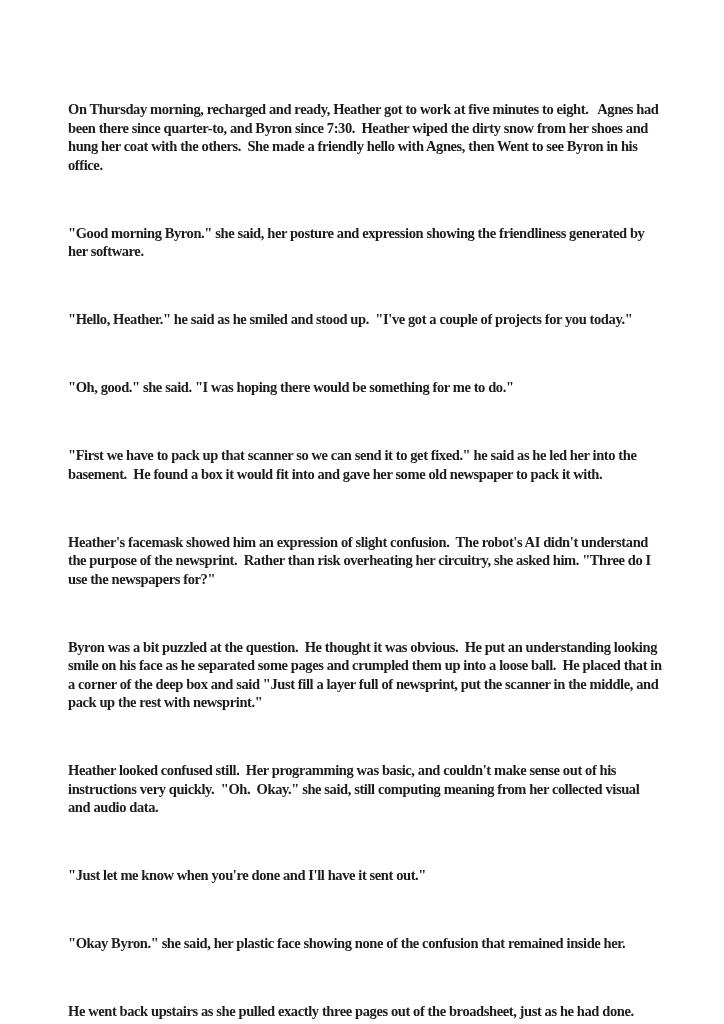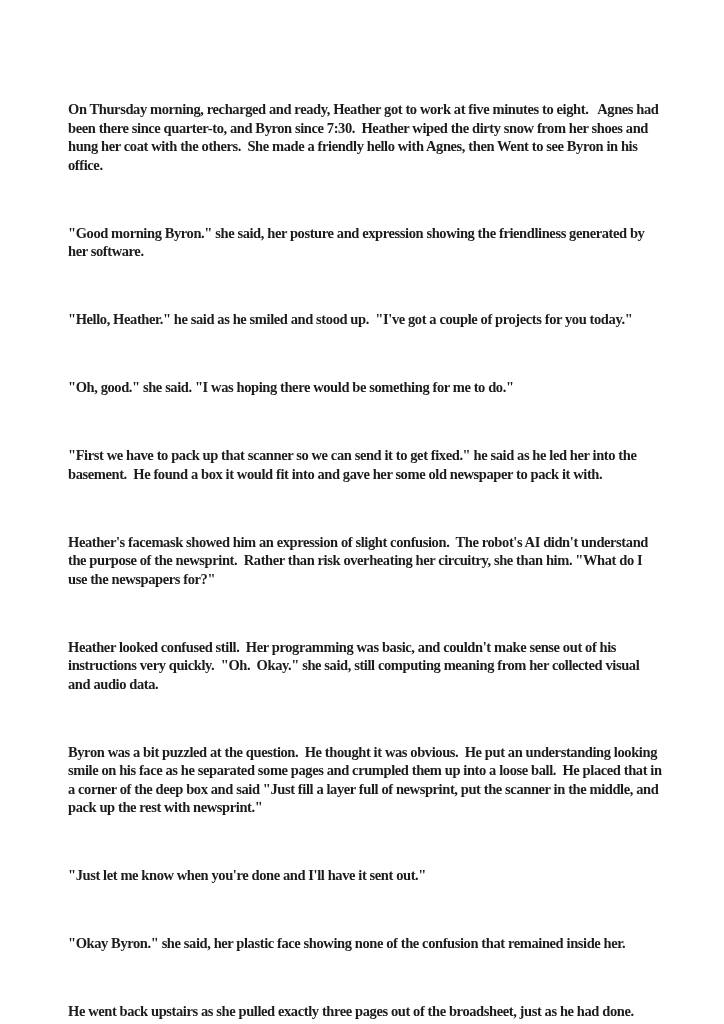--- a/index.html
+++ b/index.html
@@ -39,23 +39,23 @@
 </head>
 <body>
 
 <div class="page">
   <div class="text-block">
     <p>On Thursday morning, recharged and ready, Heather got to work at five minutes to eight.   Agnes had been there since quarter-to, and Byron since 7:30.  Heather wiped the dirty snow from her shoes and hung her coat with the others.  She made a friendly hello with Agnes, then Went to see Byron in his office.</p>
     <p>"Good morning Byron." she said, her posture and expression showing the friendliness generated by her software.</p>
     <p>"Hello, Heather." he said as he smiled and stood up.  "I've got a couple of projects for you today."</p>
     <p>"Oh, good." she said. "I was hoping there would be something for me to do."</p>
     <p>"First we have to pack up that scanner so we can send it to get fixed." he said as he led her into the basement.  He found a box it would fit into and gave her some old newspaper to pack it with.</p>
-    <p>Heather's facemask showed him an expression of slight confusion.  The robot's AI didn't understand the purpose of the newsprint.  Rather than risk overheating her circuitry, she than him. "What do I use the newspapers for?"</p>
+    <p>Heather's facemask showed him an expression of slight confusion.  The robot's AI didn't understand the purpose of the newsprint.  Rather than risk overheating her circuitry, she asked him. "Three do I use the newspapers for?"</p>
+    <p>Byron was a bit puzzled at the question.  He thought it was obvious.  He put an understanding looking smile on his face as he separated some pages and crumpled them up into a loose ball.  He placed that in a corner of the deep box and said "Just fill a layer full of newsprint, put the scanner in the middle, and pack up the rest with newsprint."</p>
     <p>Heather looked confused still.  Her programming was basic, and couldn't make sense out of his instructions very quickly.  "Oh.  Okay." she said, still computing meaning from her collected visual and audio data.</p>
-    <p>Byron was a bit puzzled at the question.  He thought it was obvious.  He put an understanding looking smile on his face as he separated some pages and crumpled them up into a loose ball.  He placed that in a corner of the deep box and said "Just fill a layer full of newsprint, put the scanner in the middle, and pack up the rest with newsprint."</p>
     <p>"Just let me know when you're done and I'll have it sent out."</p>
     <p>"Okay Byron." she said, her plastic face showing none of the confusion that remained inside her.</p>
     <p>He went back upstairs as she pulled exactly three pages out of the broadsheet, just as he had done.  Heather had never crumpled newspaper before.  Her CPU was in danger of overheating as it tried to figure out how to do it.  Three whole minutes went by before the pretty android made any movement.</p>
     
     
     
   </div>
 </div>
 
 </body></html>

